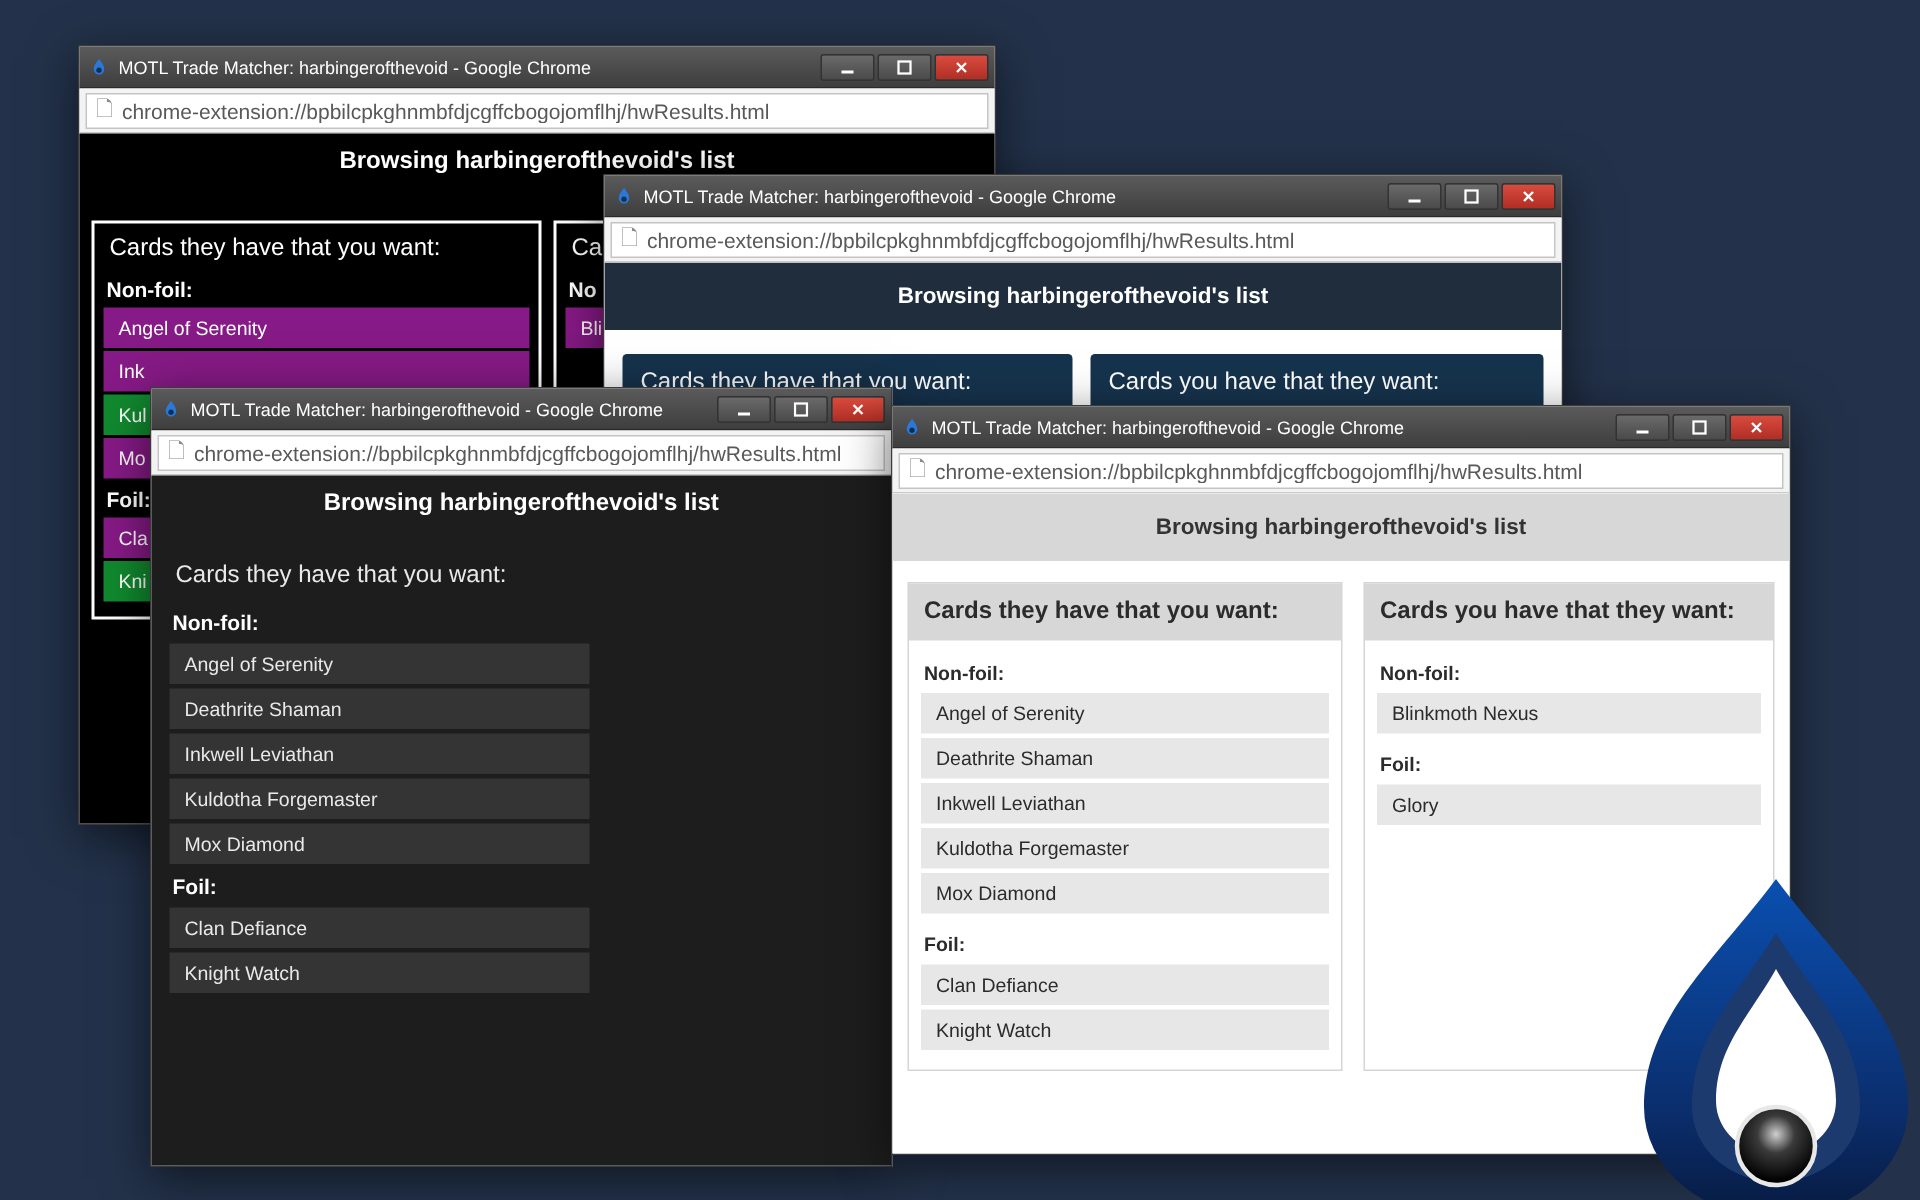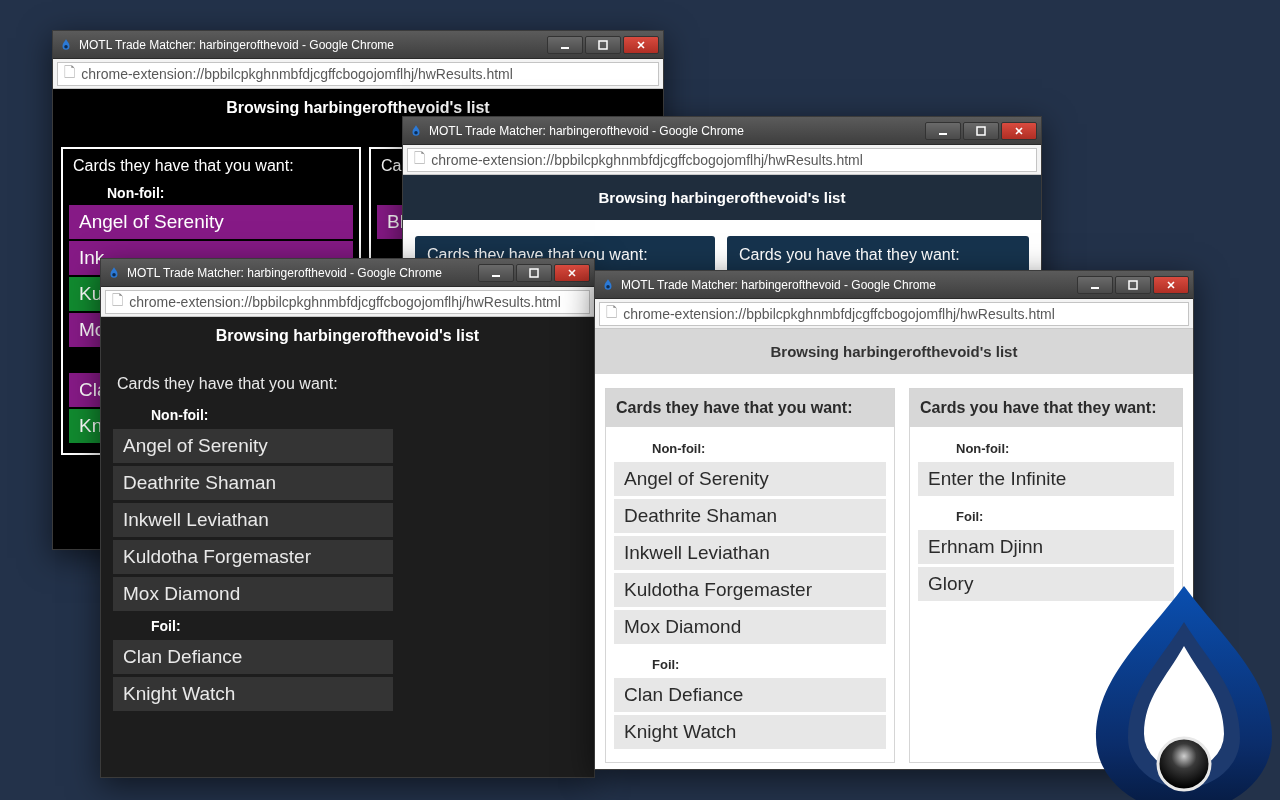--- a/index.html
+++ b/index.html
@@ -68,22 +68,22 @@
   .addrfield .url { white-space:nowrap; overflow:hidden; text-overflow:ellipsis;text-align:right; }
 
   .content { flex:1; overflow:hidden; }
 
   
   
   .page-head { text-align:center; font-weight:bold; padding:10px 0; }
   .panels { display:flex; gap:14px; padding:0 10px 10px; }
   .panel { flex:1; }
   .panel-title { padding:8px 10px; font-size:16px; }
-  .group-title { font-weight:bold; padding:8px 2px 4px;margin-left:36px; }
-  .card-row { padding:6px 10px; margin-bottom:3px; font-size:19px; }
+  .group-title { font-weight:bold; padding:8px 2px 4px; }
+  .card-row { padding:6px 10px; margin-bottom:3px; font-size:13px; }
 
   
   .theme-black .content { background:#000; color:#fff; }
   .theme-black .page-head { font-size:16px; }
   .theme-black .panels { padding:20px 8px 8px; gap:8px; }
   .theme-black .panel { border:2px solid #fff; padding:4px 6px 8px; }
   .theme-black .panel-title { padding:4px 4px 6px; color:#fff; }
   .theme-black .group-title { font-size:14px; padding:4px 0 4px 2px; }
   .theme-black .card-row { color:#fff; border-radius:0; margin-bottom:2px; }
   .c-purple { background:#861a86; }
@@ -334,23 +334,22 @@
         <div class="card-row">Inkwell Leviathan</div>
         <div class="card-row">Kuldotha Forgemaster</div>
         <div class="card-row">Mox Diamond</div>
         <div class="group-title">Foil:</div>
         <div class="card-row">Clan Defiance</div>
         <div class="card-row">Knight Watch</div>
       </div>
       <div class="panel" style="flex:1;">
         <div class="panel-title">Cards you have that they want:</div>
         <div class="group-title">Non-foil:</div>
-        <div class="card-row">Enter the Infinite</div>
-        <div class="group-title">Foil:</div>
-        <div class="card-row">Erhnam Djinn</div>
+        <div class="card-row">Blinkmoth Nexus</div>
+        <div class="group-title">Foil:</div>
         <div class="card-row">Glory</div>
       </div>
     </div>
   </div>
 </div>
 
 <div class="logo">
   <svg viewBox="0 0 200 230">
     <defs>
       <radialGradient id="ball" cx="50%" cy="35%" r="60%">

